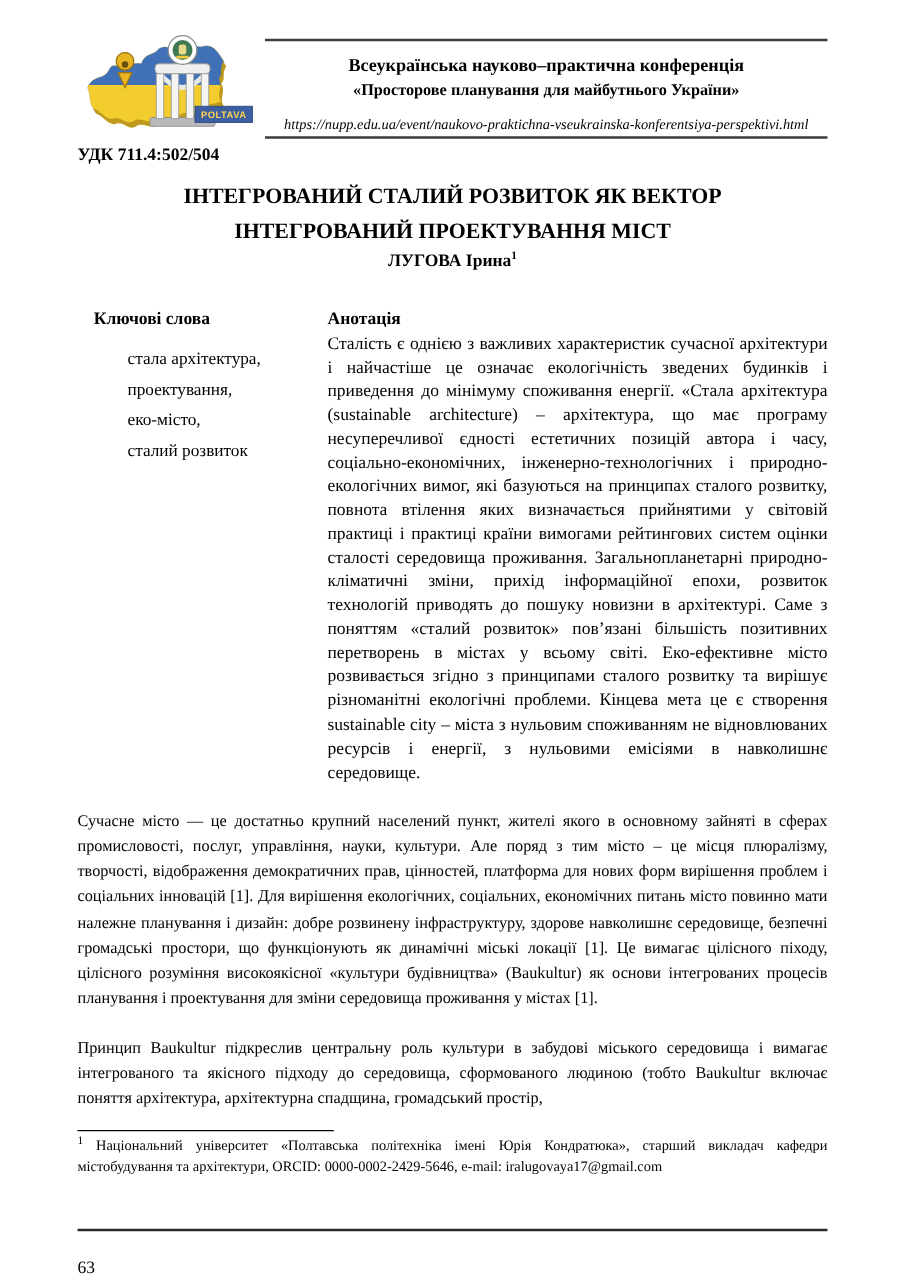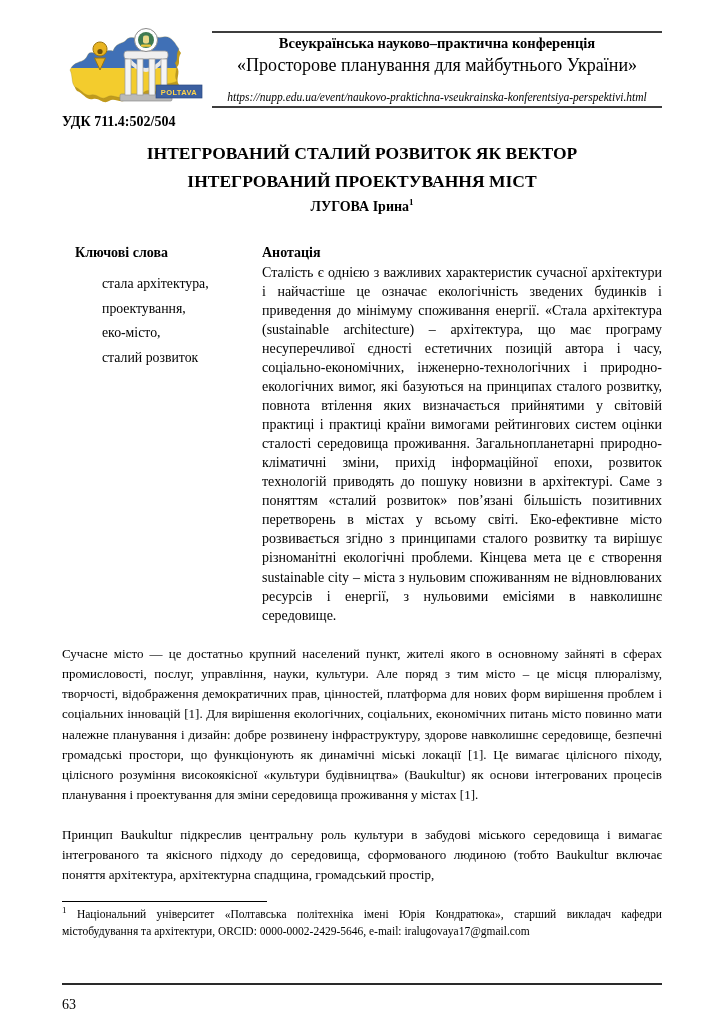--- a/index.html
+++ b/index.html
@@ -10,24 +10,24 @@
     margin:0 auto; overflow:hidden;
   }
   .content { padding:26px 62px 0 62px; }
 
   
   .header { display:flex; align-items:flex-start; }
   .logo { width:142px; height:82px; flex:0 0 auto; }
   .header-right {
     flex:1 1 auto; margin-left:8px; margin-top:5px;
     border-top:2px solid #3d3d3d; border-bottom:2px solid #3d3d3d;
-    text-align:center; padding:1px 2px 3px 2px; min-height:74px;
+    text-align:center; padding:11px 2px 3px 2px; min-height:74px;
   }
   .conf-line1 { font-weight:bold; font-size:14.5px; line-height:1.25; }
-  .conf-line2 { font-weight:normal; font-size:18px; line-height:1.3; margin-top:2px; }
+  .conf-line2 { font-weight:bold; font-size:13px; line-height:1.3; margin-top:2px; }
   .conf-url  { font-style:italic; font-size:11.5px; margin-top:13px; color:#000; text-decoration:none; display:block; }
 
   
   .udk { font-weight:bold; font-size:14px; margin-top:6px; }
   .title { text-align:center; font-weight:bold; font-size:17.5px; line-height:1.6; margin-top:9px; }
   .author { text-align:center; font-weight:bold; font-size:14px; margin-top:4px; }
   sup { font-size:9px; vertical-align:super; line-height:0; }
 
   
   .kw-abs { display:flex; margin-top:30px; }
@@ -41,21 +41,21 @@
   .body-par { font-size:13px; line-height:1.56; text-align:justify; margin-top:19px; }
 
   
   .footnote { margin-top:15px; }
   .fn-rule { width:205px; border-top:1.5px solid #000; }
   .fn-text { margin-top:4px; font-size:11.5px; line-height:1.5; text-align:justify; }
 
   
   .footer {
     position:absolute; left:62px; right:62px; top:983px;
-    border-top:2px solid #2a2a2a; padding-top:12px; font-size:14px;
+    border-top:2px solid #2a2a2a; padding-top:22px; font-size:14px;
   }
 </style>
 </head>
 <body>
 
 <div class="page">
   <div class="content">
 
     <div class="header">
 

